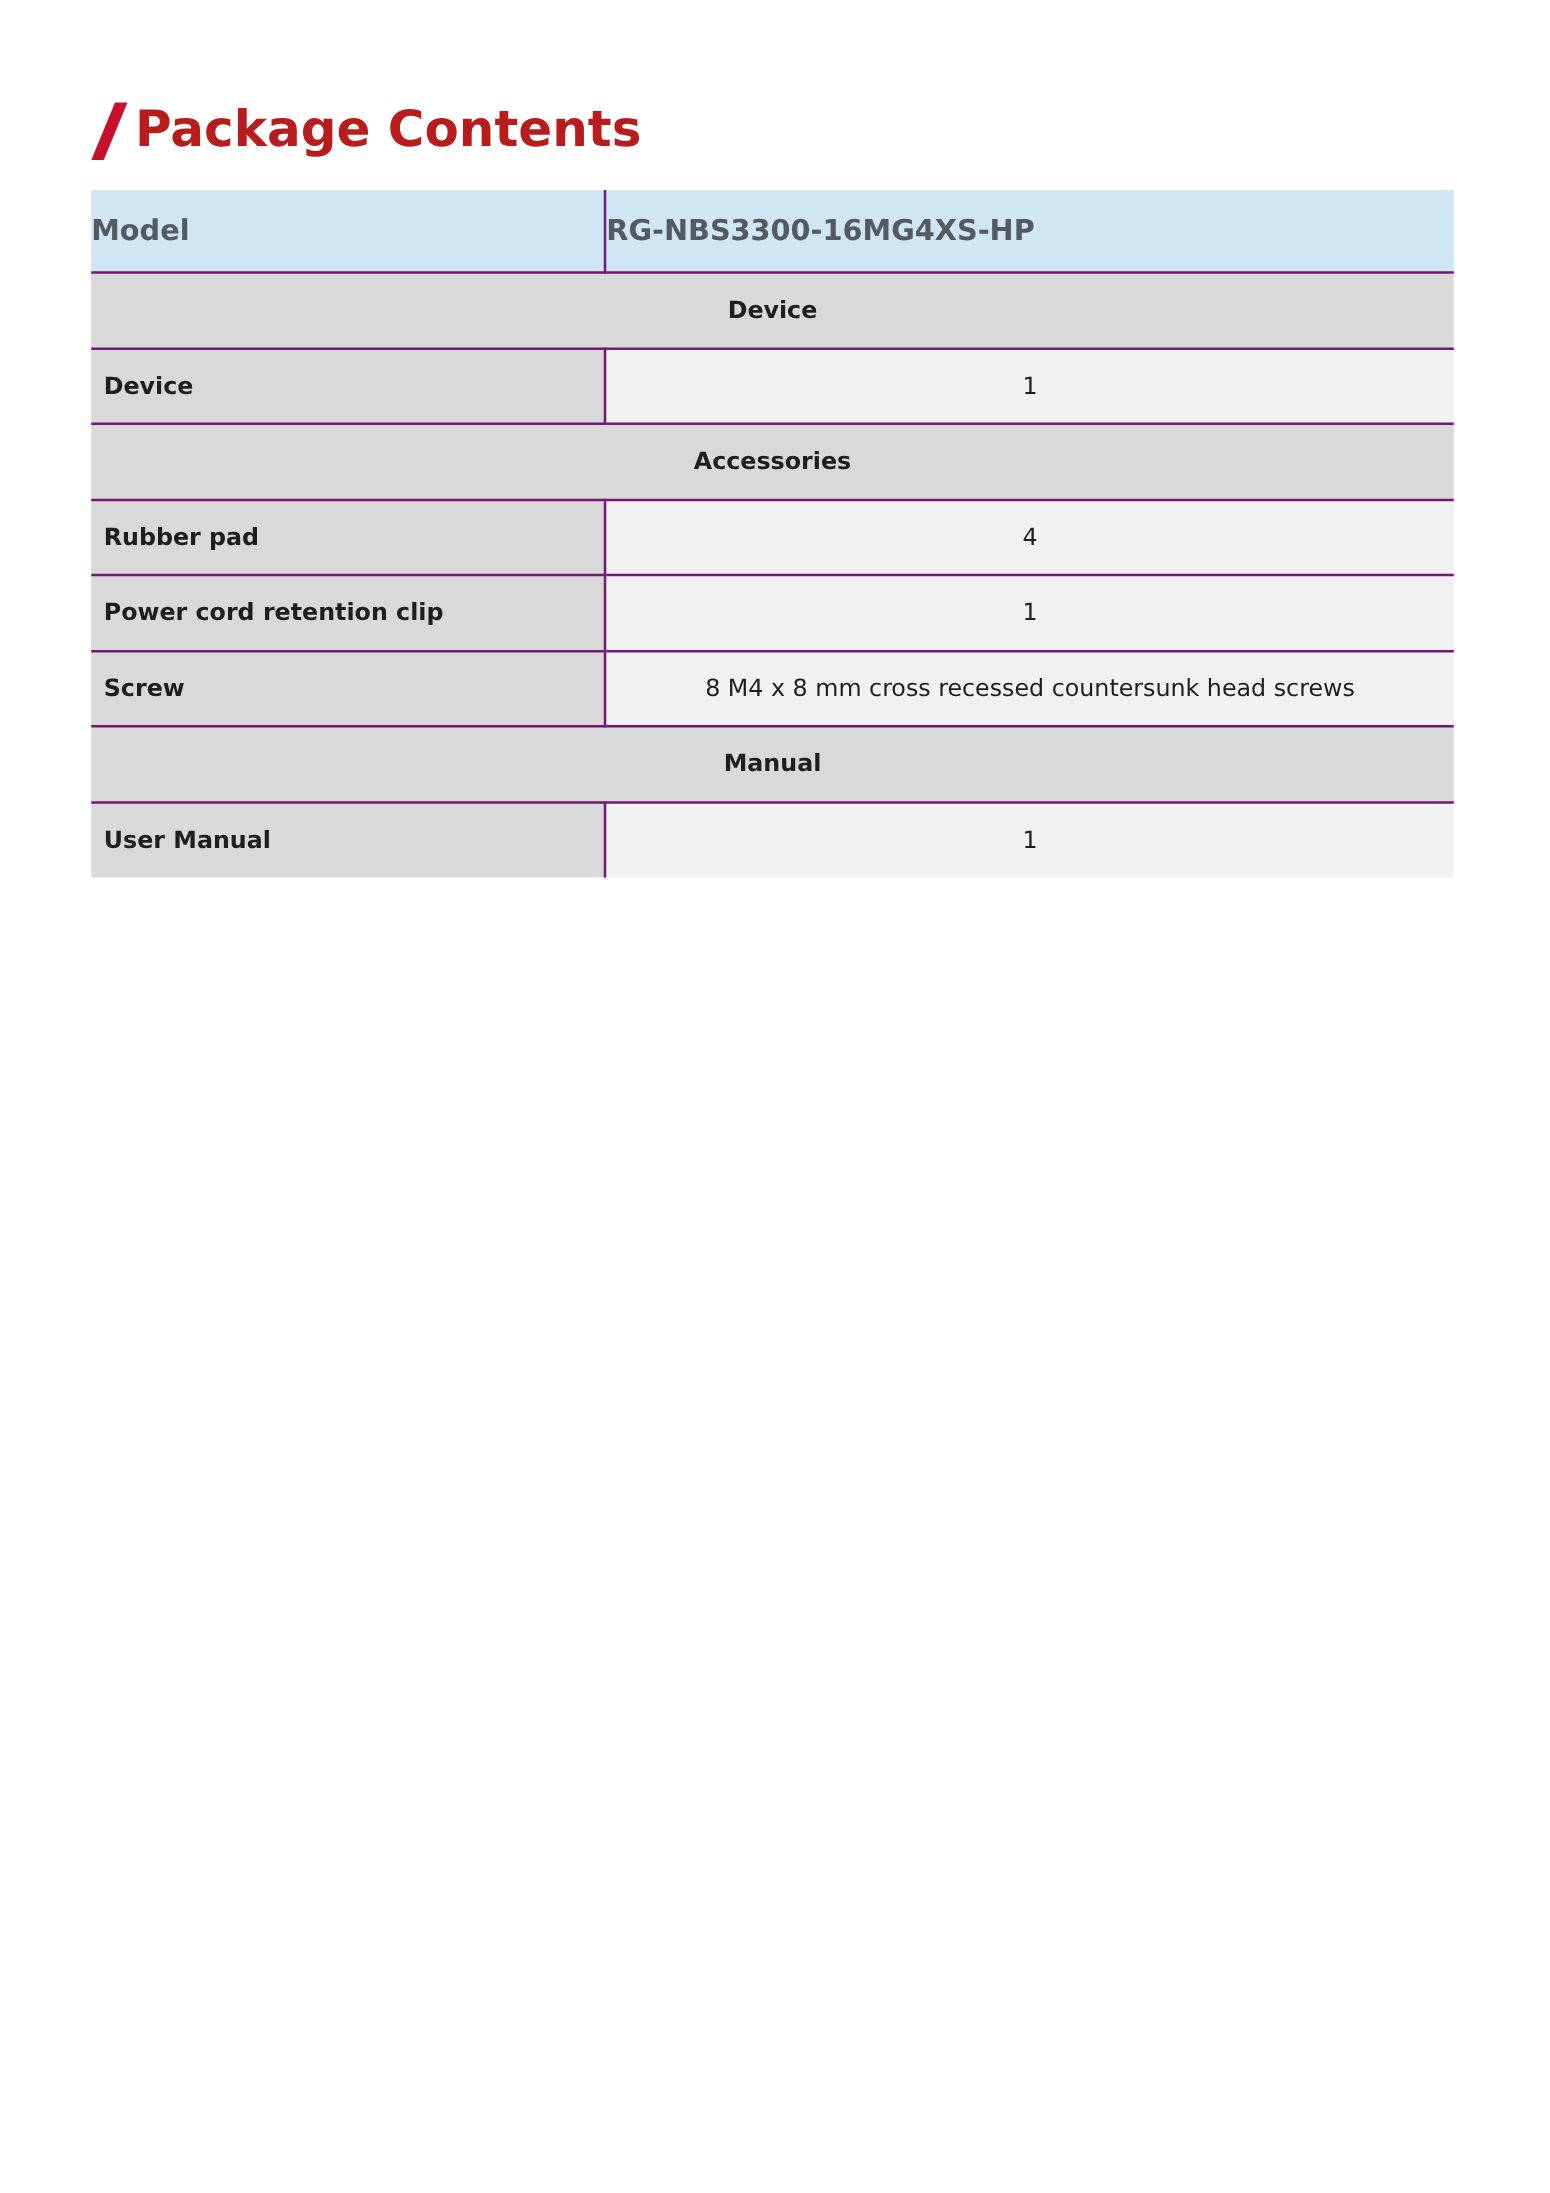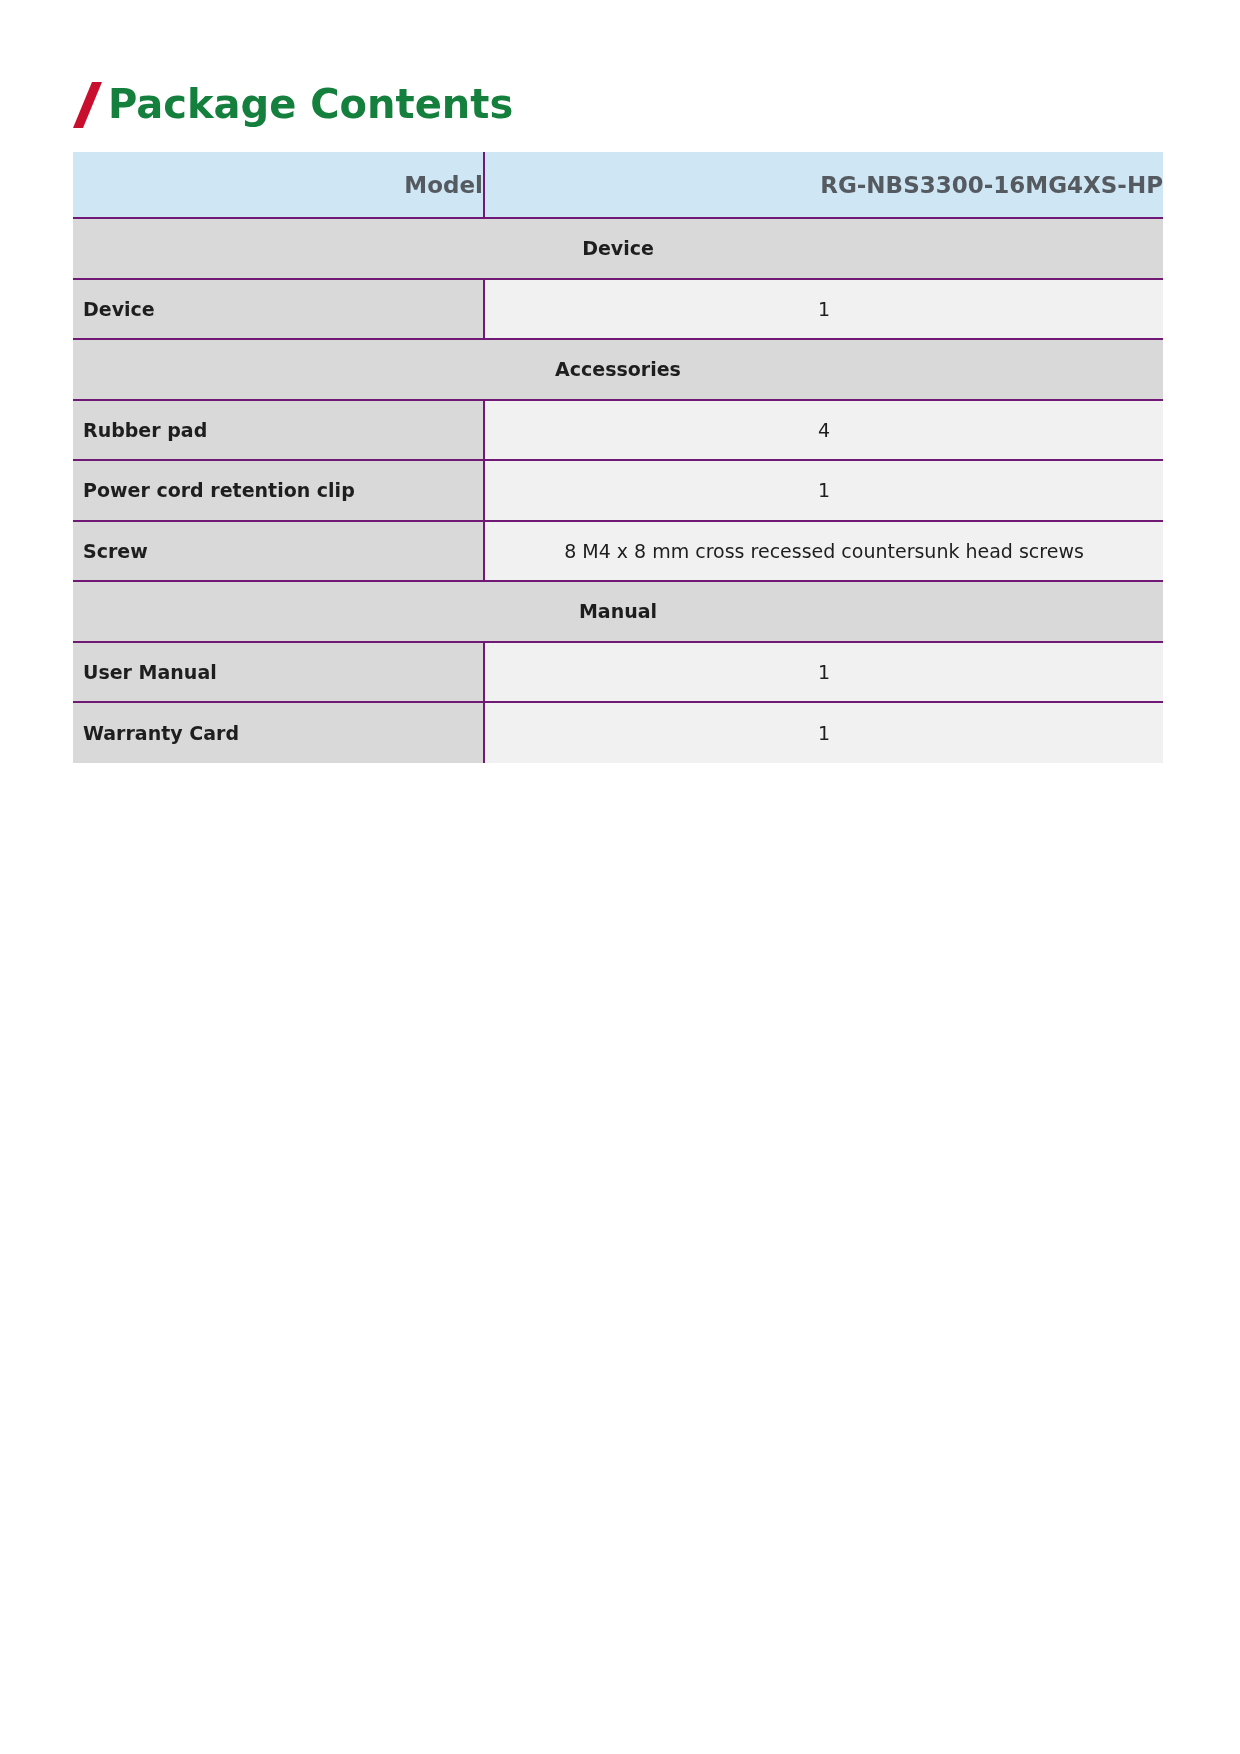--- a/index.html
+++ b/index.html
@@ -24,21 +24,21 @@
   }
   .slash-icon {
     width: 32px;
     height: 52px;
     display: block;
   }
   .page-title {
     margin: 0 0 0 4px;
     font-size: 40px;
     font-weight: bold;
-    color: #15803d;
+    color: #b91c1c;
     letter-spacing: 0px;
     line-height: 56px;
     white-space: nowrap;
   }
   .contents-table {
     position: absolute;
     left: 73px;
     top: 152px;
     width: 1090px;
     border-collapse: collapse;
@@ -55,21 +55,21 @@
   .contents-table tr td:first-child, .contents-table tr th:first-child { border-left: none; }
   .contents-table tr td:last-child, .contents-table tr th:last-child { border-right: none; }
   .contents-table tr:last-child td { border-bottom: none; }
 
   .hdr th {
     height: 66px;
     background: #cfe6f4;
     color: #555a60;
     font-size: 23px;
     font-weight: bold;
-    text-align: right;
+    text-align: left;
     vertical-align: middle;
   }
   .section td {
     height: 60.5px;
     background: #d9d9d9;
     color: #1e1e1e;
     font-size: 19px;
     font-weight: bold;
     text-align: center;
     vertical-align: middle;
@@ -137,18 +137,14 @@
       <td class="value">8 M4 x 8 mm cross recessed countersunk head screws</td>
     </tr>
 
     <tr class="section">
       <td colspan="2">Manual</td>
     </tr>
     <tr class="item">
       <td class="label">User Manual</td>
       <td class="value">1</td>
     </tr>
-    <tr class="item">
-      <td class="label">Warranty Card</td>
-      <td class="value">1</td>
-    </tr>
   </tbody>
 </table>
 
 </body></html>

